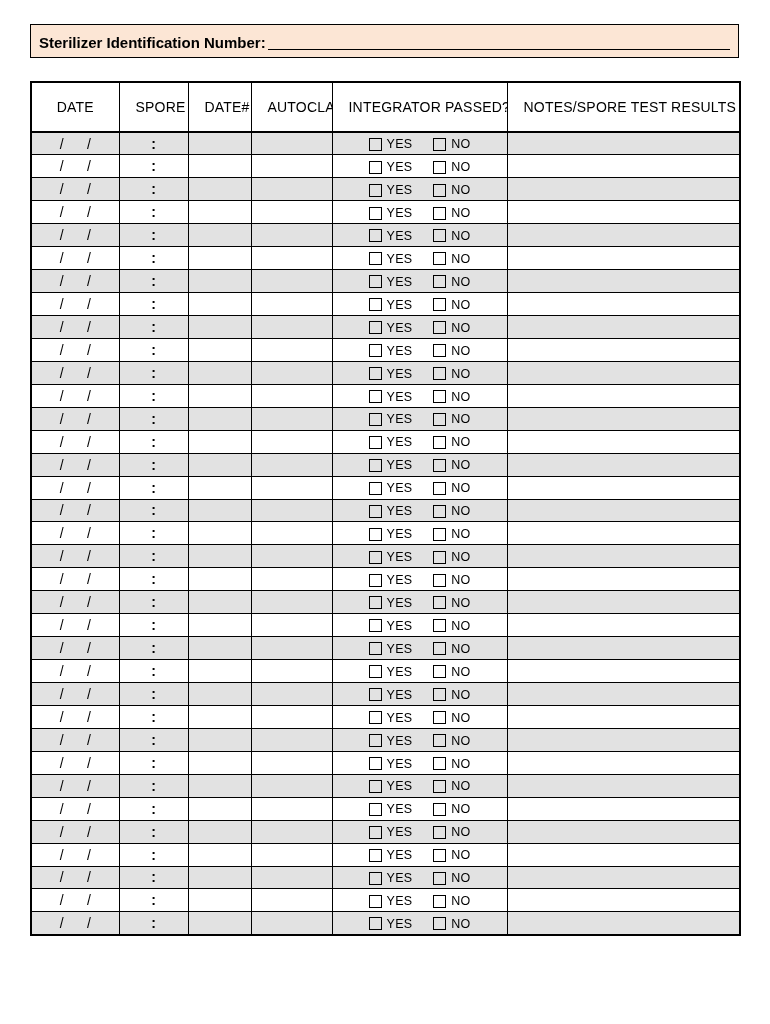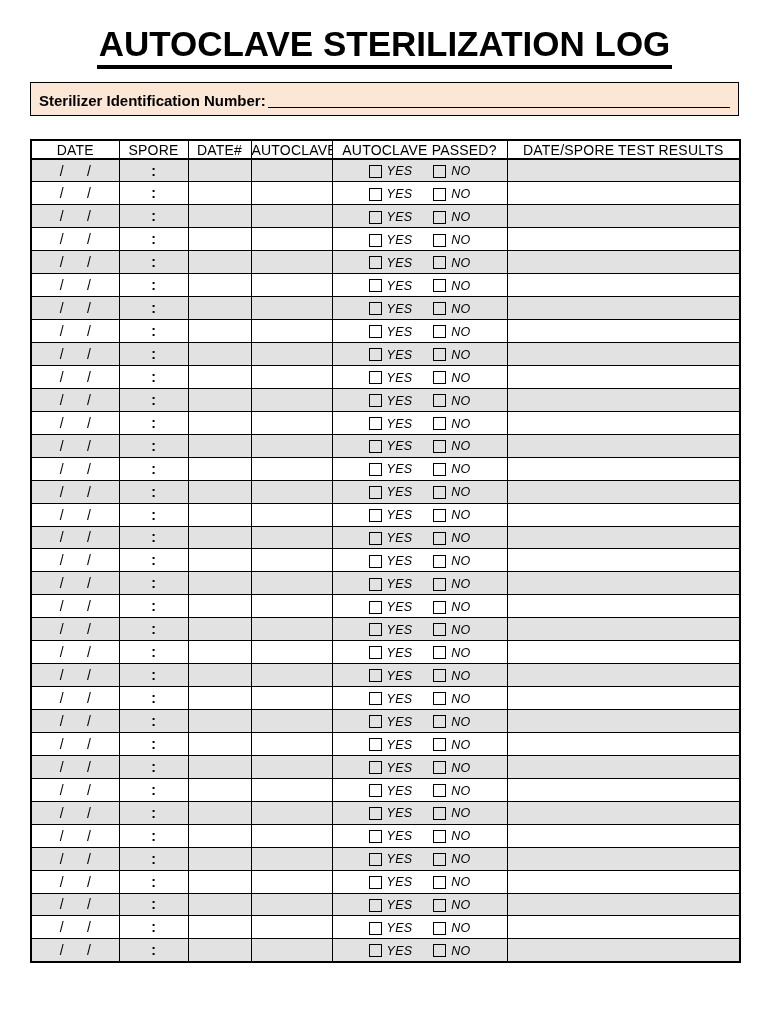--- a/index.html
+++ b/index.html
@@ -42,56 +42,53 @@
   table.log th {
     height: 19px;
     font-weight: normal;
     font-size: 14px;
     letter-spacing: 0.2px;
     text-align: center;
     vertical-align: middle;
     border: 1px solid #000;
     border-bottom: 2px solid #000;
     background: #fff;
-    padding: 0;
+    padding: 16px;
     white-space: nowrap;
     overflow: hidden;
   }
   table.log td {
     height: 22.95px;
     border: 1px solid #000;
     vertical-align: middle;
     padding: 0;
     overflow: hidden;
   }
   tr.alt td { background: var(--alt-row, #e2e2e2); }
 
   td.c-date { text-align: center; font-size: 14px; white-space: pre; }
   td.c-time { text-align: center; font-size: 14px; font-weight: bold; }
-  td.c-int  { text-align: center; white-space: nowrap; font-style: italic; }
+  td.c-int  { text-align: center; white-space: nowrap; }
 
   .opt { display: inline-flex; align-items: center; vertical-align: middle; }
   .opt + .opt { margin-left: 21px; }
   .cb {
     width: 13px; height: 13px;
     border: 1.5px solid #000;
     display: inline-block;
     margin-right: 5px;
     background: transparent;
   }
   .cbl { font-size: 12.5px; letter-spacing: 0.2px; }
 </style>
 </head>
 <body>
 
 <div class="page">
 
-  <div class="title-wrap">
-    <span class="title-text">AUTOCLAVE STERILIZATION LOG</span>
-  </div>
 
   <div class="sid-box">
     <span class="sid-label">Sterilizer Identification Number:</span>
     <span class="sid-line"></span>
   </div>
 
   <table class="log">
     <colgroup>
       <col style="width:88px">
         <col style="width:69px">
@@ -99,22 +96,22 @@
       <col style="width:81px">
         <col style="width:175px">
         <col style="width:233px">
     </colgroup>
     <thead>
       <tr>
         <th>DATE</th>
         <th>SPORE</th>
         <th>DATE#</th>
         <th>AUTOCLAVE</th>
-        <th>AUTOCLAVE PASSED?</th>
-        <th>DATE/SPORE TEST RESULTS</th>
+        <th>INTEGRATOR PASSED?</th>
+        <th>NOTES/SPORE TEST RESULTS</th>
       </tr>
     </thead>
     <tbody id="log-body">
         <tr class="alt">
           <td class="c-date">/      /</td>
           <td class="c-time">:</td>
           <td class="c-load"></td>
           <td class="c-init"></td>
           <td class="c-int"><span class="opt">
               <span class="cb"></span>

